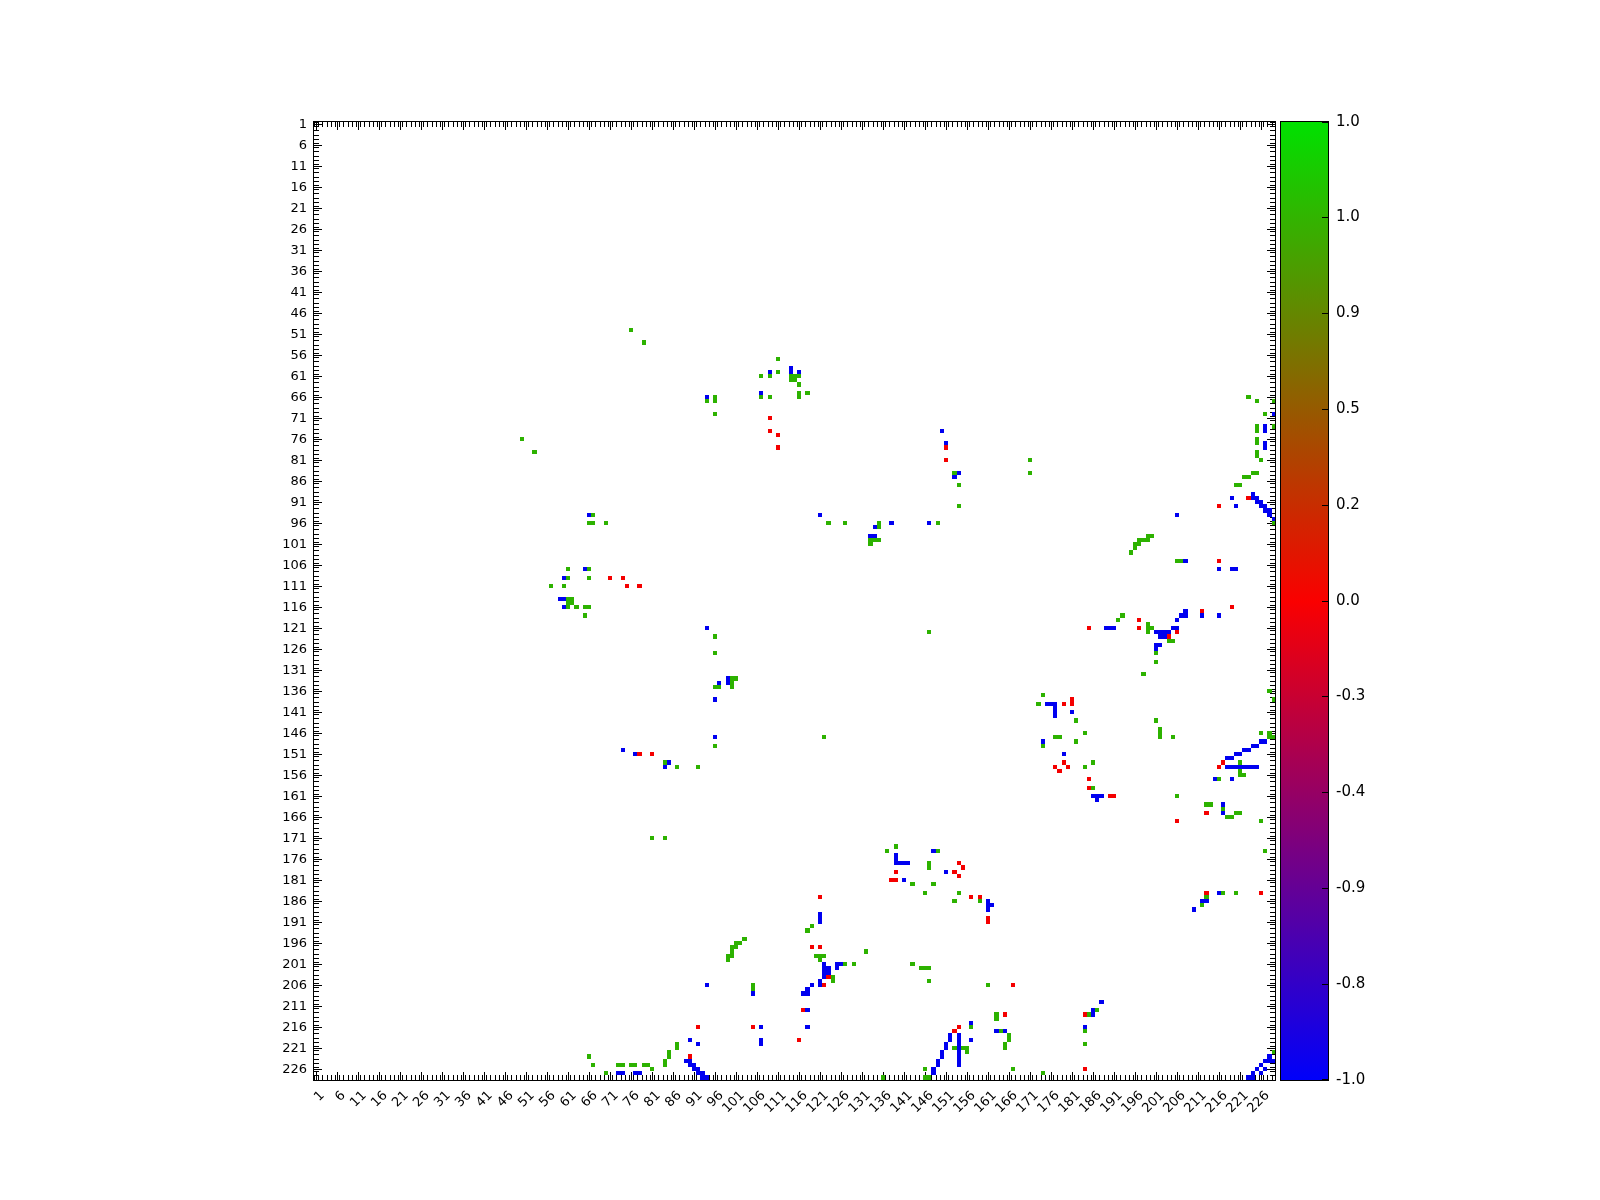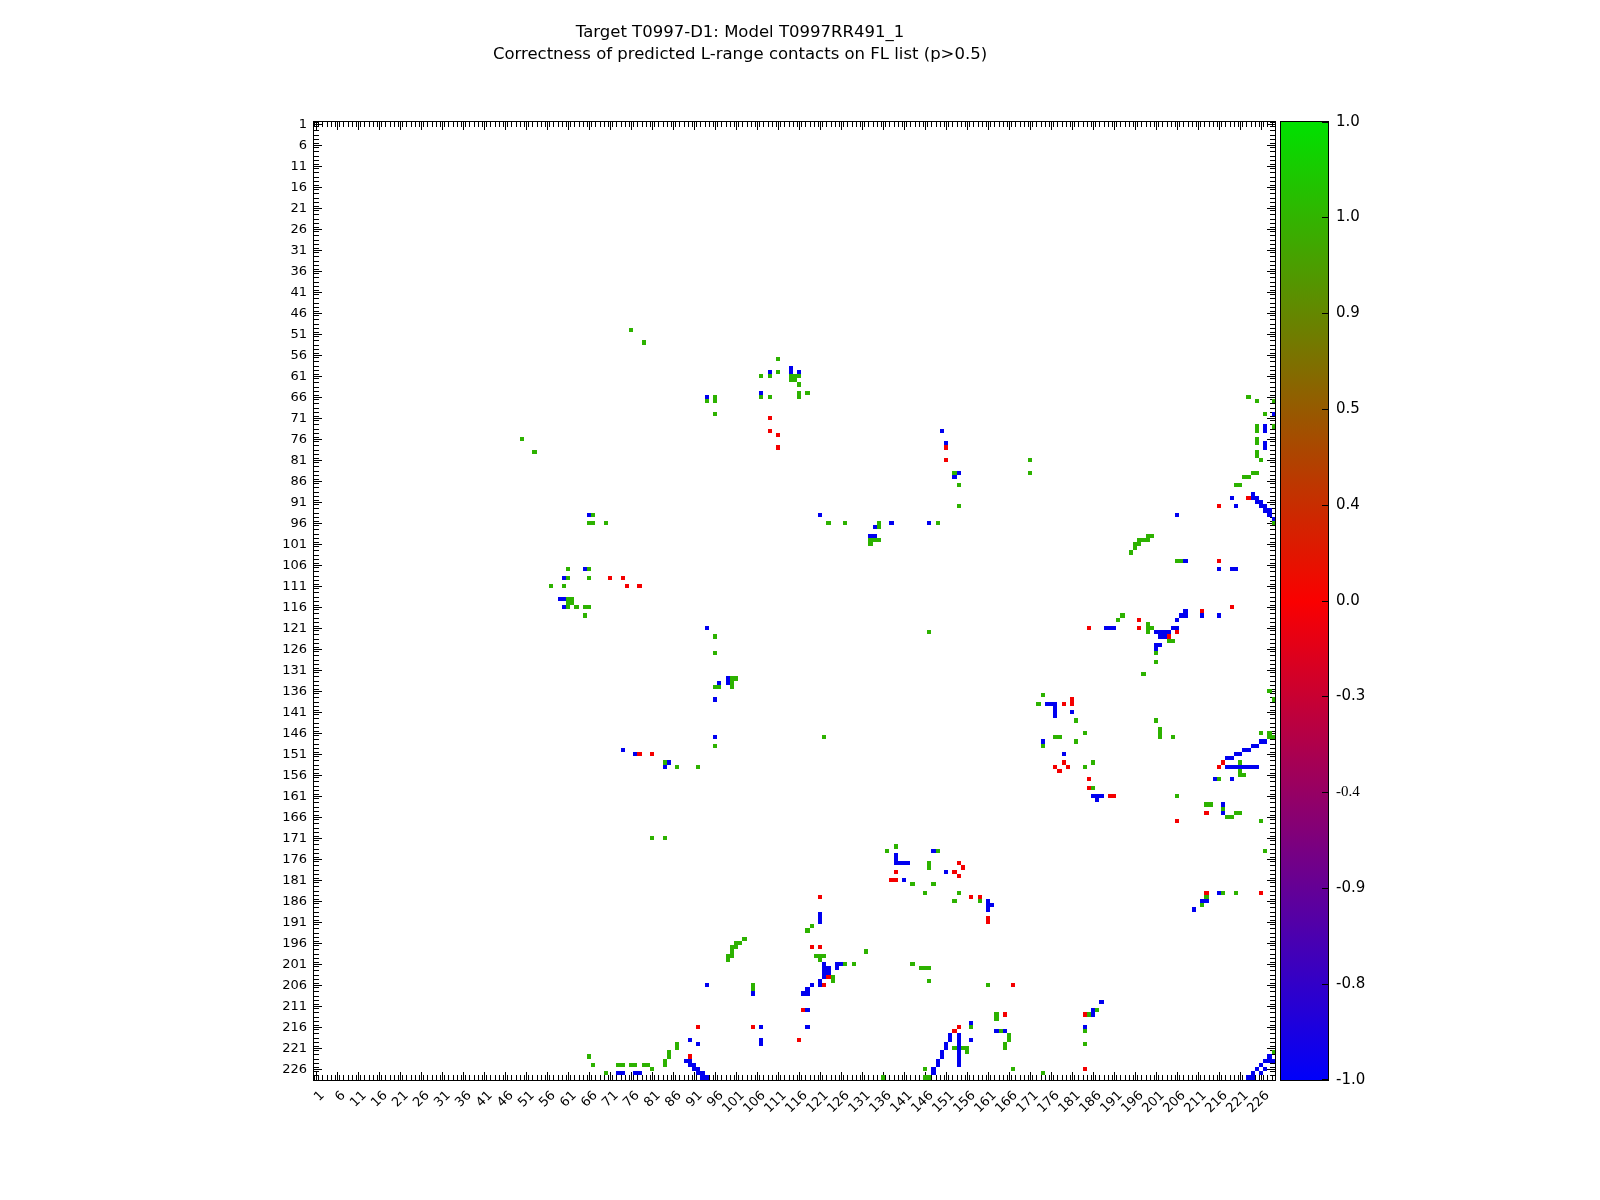--- a/index.html
+++ b/index.html
@@ -35,22 +35,20 @@
   #colorbar{position:absolute;left:1280px;top:121px;width:47px;height:958px;
             border:1px solid #000;box-sizing:content-box;}
   #colorbar-gradient{position:absolute;inset:0;}
   .cbtick-mark{position:absolute;right:0;width:6px;height:1px;background:#000;}
   .cbtick-label{position:absolute;left:1336px;width:60px;text-align:left;font-size:15px;line-height:15px;}
 </style>
 </head>
 <body>
 
 <div id="figure">
-  <div class="suptitle" id="suptitle1">Target T0997-D1: Model T0997RR491_1</div>
-  <div class="suptitle" id="suptitle2">Correctness of predicted L-range contacts on FL list (p&gt;0.5)</div>
 
 
   <div id="plot-area">
     <div class="tickstrip ts-top-minor"></div>
     <div class="tickstrip ts-top-major"></div>
     <div class="tickstrip ts-bottom-minor"></div>
     <div class="tickstrip ts-bottom-major"></div>
     <div class="tickstrip ts-left-minor"></div>
     <div class="tickstrip ts-left-major"></div>
     <div class="tickstrip ts-right-minor"></div>
@@ -682,21 +680,21 @@
         <div class="cbtick-mark" style="top: 765.9px;"></div>
         <div class="cbtick-mark" style="top: 861.7px;"></div>
         <div class="cbtick-mark" style="top: 957px;"></div>
       </div>
   </div>
   <div id="cblabels">
       <div class="cbtick-label" style="top: 113.5px;">1.0</div>
       <div class="cbtick-label" style="top: 209.3px;">1.0</div>
       <div class="cbtick-label" style="top: 305.1px;">0.9</div>
       <div class="cbtick-label" style="top: 400.9px;">0.5</div>
-      <div class="cbtick-label" style="top: 496.7px;">0.4</div>
+      <div class="cbtick-label" style="top: 496.7px;">0.2</div>
       <div class="cbtick-label" style="top: 592.5px;">0.0</div>
       <div class="cbtick-label" style="top: 688.3px;">-0.3</div>
-      <div class="cbtick-label" style="top: 784.1px; font-family: Liberation Serif, serif;">-0.4</div>
+      <div class="cbtick-label" style="top: 784.1px;">-0.4</div>
       <div class="cbtick-label" style="top: 879.9px;">-0.9</div>
       <div class="cbtick-label" style="top: 975.7px;">-0.8</div>
       <div class="cbtick-label" style="top: 1071.5px;">-1.0</div>
     </div>
 </div>
 
 </body></html>

